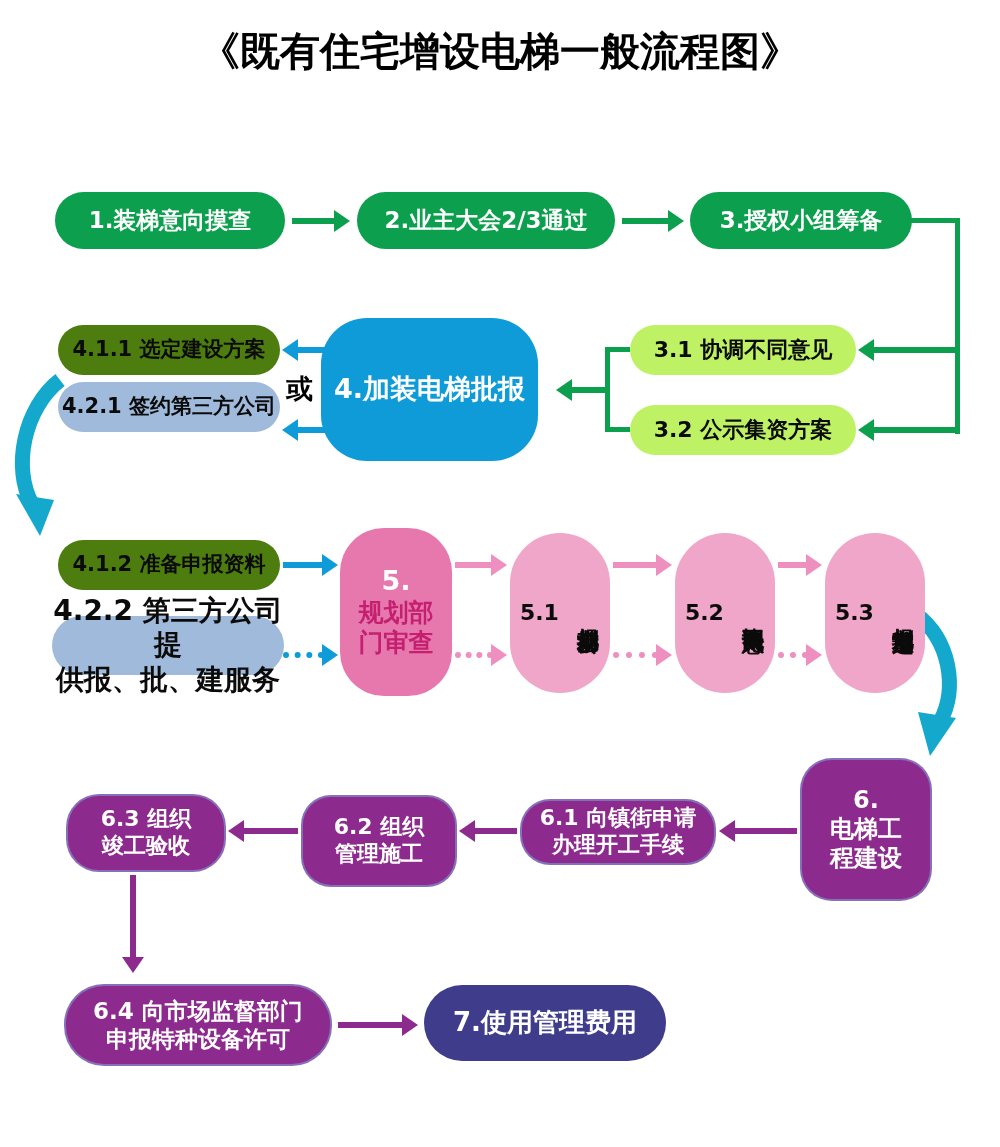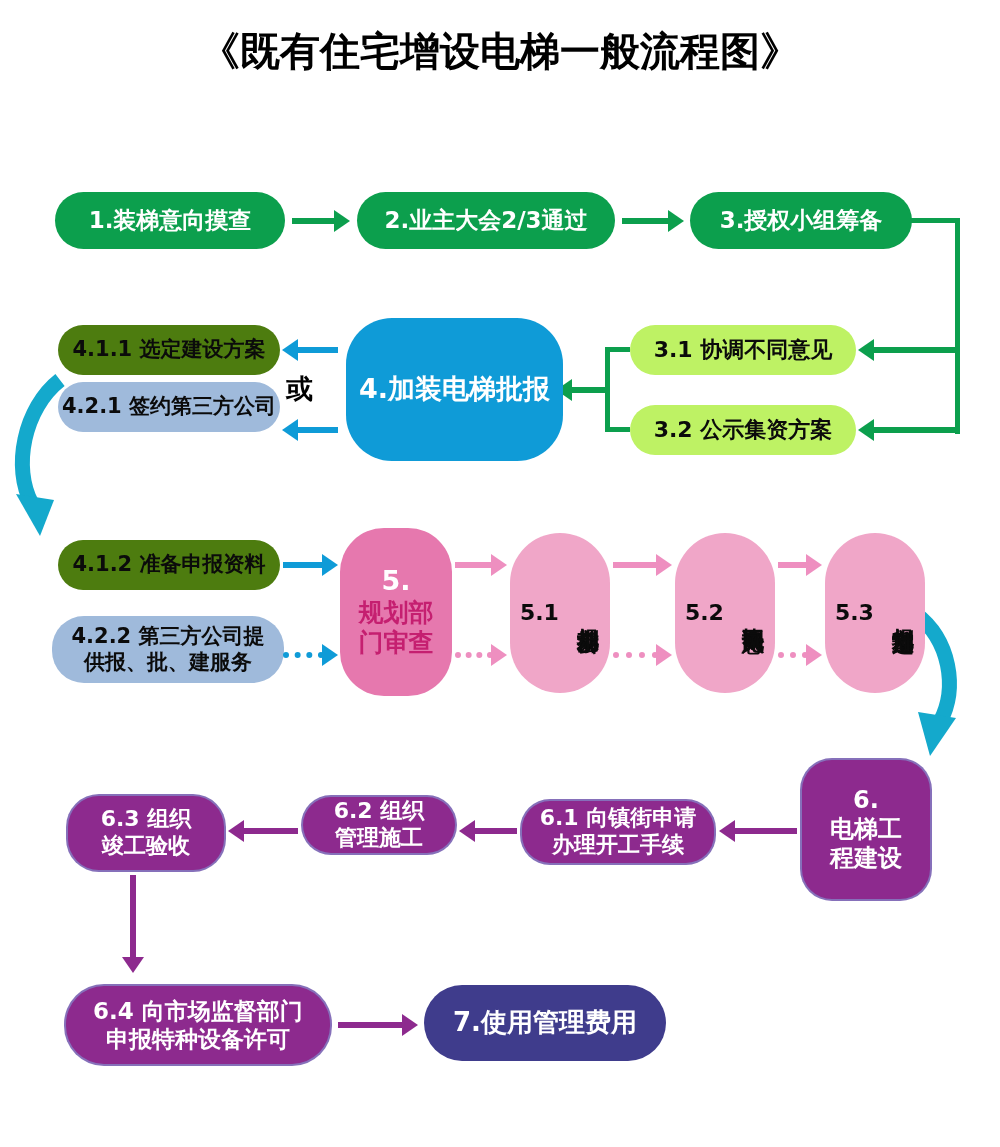--- a/index.html
+++ b/index.html
@@ -91,36 +91,36 @@
   <div class="node lime" style="left:630px;top:405px;width:226px;height:50px;border-radius:25px;font-size:22px;">3.2 公示集资方案</div>
 
   <div class="line" style="--c:#0c9f4d;left:605px;top:347px;width:25px;height:5px;"></div>
   <div class="line" style="--c:#0c9f4d;left:605px;top:427px;width:25px;height:5px;"></div>
   <div class="line" style="--c:#0c9f4d;left:605px;top:347px;width:5px;height:85px;"></div>
   <div class="arr arr-left" style="--c:#0c9f4d;left:556px;top:379px;width:54px;height:22px;">
       <i class="shaft"></i>
       <i class="head"></i>
     </div>
 
-  <div class="node blue" style="left:346px;top:318px;width:217px;height:143px;border-radius:46px;font-size:27px;">4.加装电梯批报</div>
+  <div class="node blue" style="left:321px;top:318px;width:217px;height:143px;border-radius:46px;font-size:27px;">4.加装电梯批报</div>
   <div class="arr arr-left" style="--c:#0f9bd7;left:282px;top:339px;width:56px;height:22px;">
       <i class="shaft"></i>
       <i class="head"></i>
     </div>
   <div class="arr arr-left" style="--c:#0f9bd7;left:282px;top:419px;width:56px;height:22px;">
       <i class="shaft"></i>
       <i class="head"></i>
     </div>
   <div class="or" style="left:286px;top:371px;">或</div>
 
   <div class="node steel-a" style="left:58px;top:325px;width:222px;height:50px;border-radius:25px;font-size:21px;">4.1.1 选定建设方案</div>
   <div class="node steel-b" style="left:58px;top:382px;width:222px;height:50px;border-radius:25px;font-size:21px;">4.2.1 签约第三方公司</div>
 
   <div class="node steel-a" style="left:58px;top:540px;width:222px;height:50px;border-radius:25px;font-size:21px;">4.1.2 准备申报资料</div>
-  <div class="node steel-b" style="left:52px;top:616px;width:232px;height:67px;border-radius:32px;font-size:21px;">4.2.2 第三方公司提
+  <div class="node steel-b" style="left:52px;top:616px;width:232px;height:59px;border-radius:32px;font-size:28px;">4.2.2 第三方公司提
 供报、批、建服务</div>
 
   <div class="arr arr-right" style="--c:#0f9bd7;left:283px;top:554px;width:55px;height:22px;">
       <i class="shaft"></i>
       <i class="head"></i>
     </div>
   <div class="arr arr-right dotted" style="--c:#0f9bd7;left:283px;top:644px;width:55px;height:22px;">
       <i class="shaft"></i>
       <i class="head"></i>
     </div>
@@ -176,21 +176,21 @@
   <div class="arr arr-left" style="--c:#8d2a8e;left:719px;top:820px;width:78px;height:22px;">
       <i class="shaft"></i>
       <i class="head"></i>
     </div>
   <div class="node purple" style="left:520px;top:799px;width:196px;height:66px;border-radius:30px;font-size:22px;">6.1 向镇街申请
 办理开工手续</div>
   <div class="arr arr-left" style="--c:#8d2a8e;left:459px;top:820px;width:58px;height:22px;">
       <i class="shaft"></i>
       <i class="head"></i>
     </div>
-  <div class="node purple" style="left:301px;top:795px;width:156px;height:60px;border-radius:30px;font-size:22px;">6.2 组织
+  <div class="node purple" style="left:301px;top:795px;width:156px;height:92px;border-radius:30px;font-size:22px;">6.2 组织
 管理施工</div>
   <div class="arr arr-left" style="--c:#8d2a8e;left:228px;top:820px;width:70px;height:22px;">
       <i class="shaft"></i>
       <i class="head"></i>
     </div>
   <div class="node purple" style="left:66px;top:794px;width:160px;height:78px;border-radius:33px;font-size:22px;">6.3 组织
 竣工验收</div>
   <div class="arr arr-down" style="--c:#8d2a8e;left:123px;top:875px;width:20px;height:98px;">
       <i class="shaft"></i>
       <i class="head"></i>

